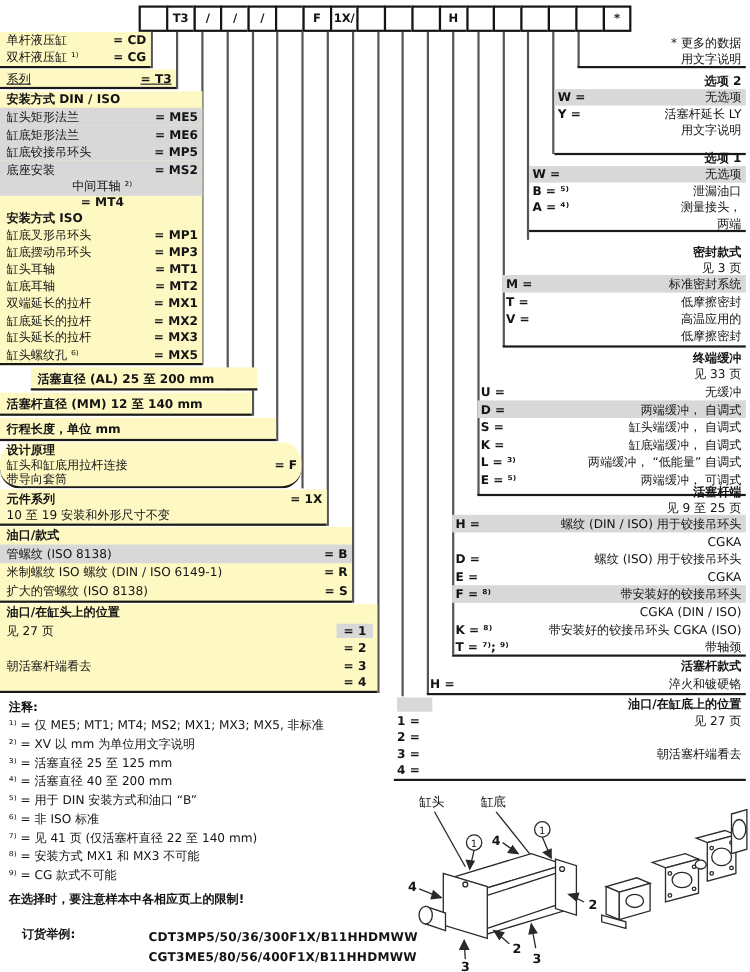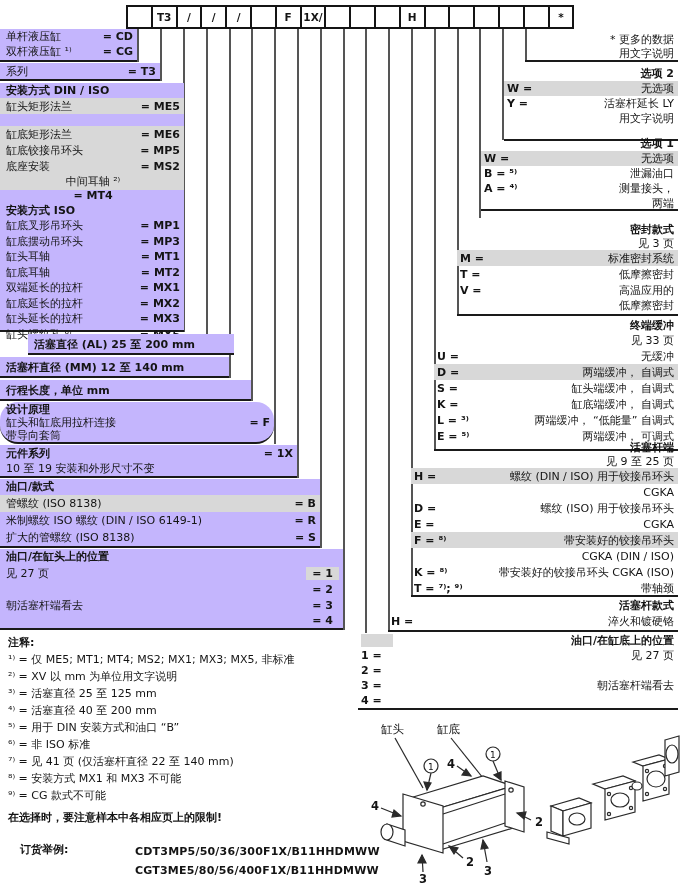--- a/index.html
+++ b/index.html
@@ -10,21 +10,21 @@
   .boxrow{position:absolute;left:126px;top:5px;display:flex;align-items:center;}
   .codebox{width:22.8px;height:20px;border:2px solid #141414;margin-left:-2px;
            display:flex;align-items:center;justify-content:center;
            font-weight:bold;font-size:10.5px;background:#fff;white-space:nowrap;}
   .codebox:first-child{margin-left:0;}
 
   
   .vline{position:absolute;top:29px;width:1.5px;background:#555;}
 
   
-  .lsec{position:absolute;left:0;border-bottom:2px solid #1a1a1a;background:#c4b5fd;}
+  .lsec{position:absolute;left:0;border-bottom:2px solid #1a1a1a;background:#fef9c3;}
   .row{display:flex;justify-content:space-between;align-items:center;padding:0 4px 0 6px;}
   .code{font-weight:bold;white-space:nowrap;}
   .hdr{font-weight:bold;padding:0 4px 0 6px;}
   .shade{background:#d8d8d8;}
   .gap{height:13px;}
 
   
   .rsec{position:absolute;border-bottom:2px solid #1a1a1a;}
   .rtitle{text-align:right;font-weight:bold;padding-right:4px;}
   .rsee{text-align:right;padding-right:4px;}
@@ -90,34 +90,34 @@
     <div class="row" style="height:15px;">
       <span>单杆液压缸</span>
       <span class="code">= CD</span>
     </div>
     <div class="row" style="height:15px;">
       <span>双杆液压缸 ¹⁾</span>
       <span class="code">= CG</span>
     </div>
   </div>
 
-  <div class="lsec" style="top:63px;width:160px;height:16px;">
+  <div class="lsec" style="top:63px;width:160px;height:16px;text-decoration:underline;">
     <div class="row" style="height:16px;">
       <span>系列</span>
       <span class="code">= T3</span>
     </div>
   </div>
 
   <div class="lsec" style="top:83px;width:184px;height:247px;">
     <div class="hdr" style="height:15px;">安装方式 DIN / ISO</div>
     <div class="row shade" style="height:16px;">
       <span>缸头矩形法兰</span>
       <span class="code">= ME5</span>
     </div>
-    <div class="row shade" style="height:16px;margin-top:12px;">
+    <div class="row shade" style="height:16px;">
       <span>缸底矩形法兰</span>
       <span class="code">= ME6</span>
     </div>
     <div class="row shade" style="height:16px;">
       <span>缸底铰接吊环头</span>
       <span class="code">= MP5</span>
     </div>
     <div class="row shade" style="height:16px;">
       <span>底座安装</span>
       <span class="code">= MS2</span>

